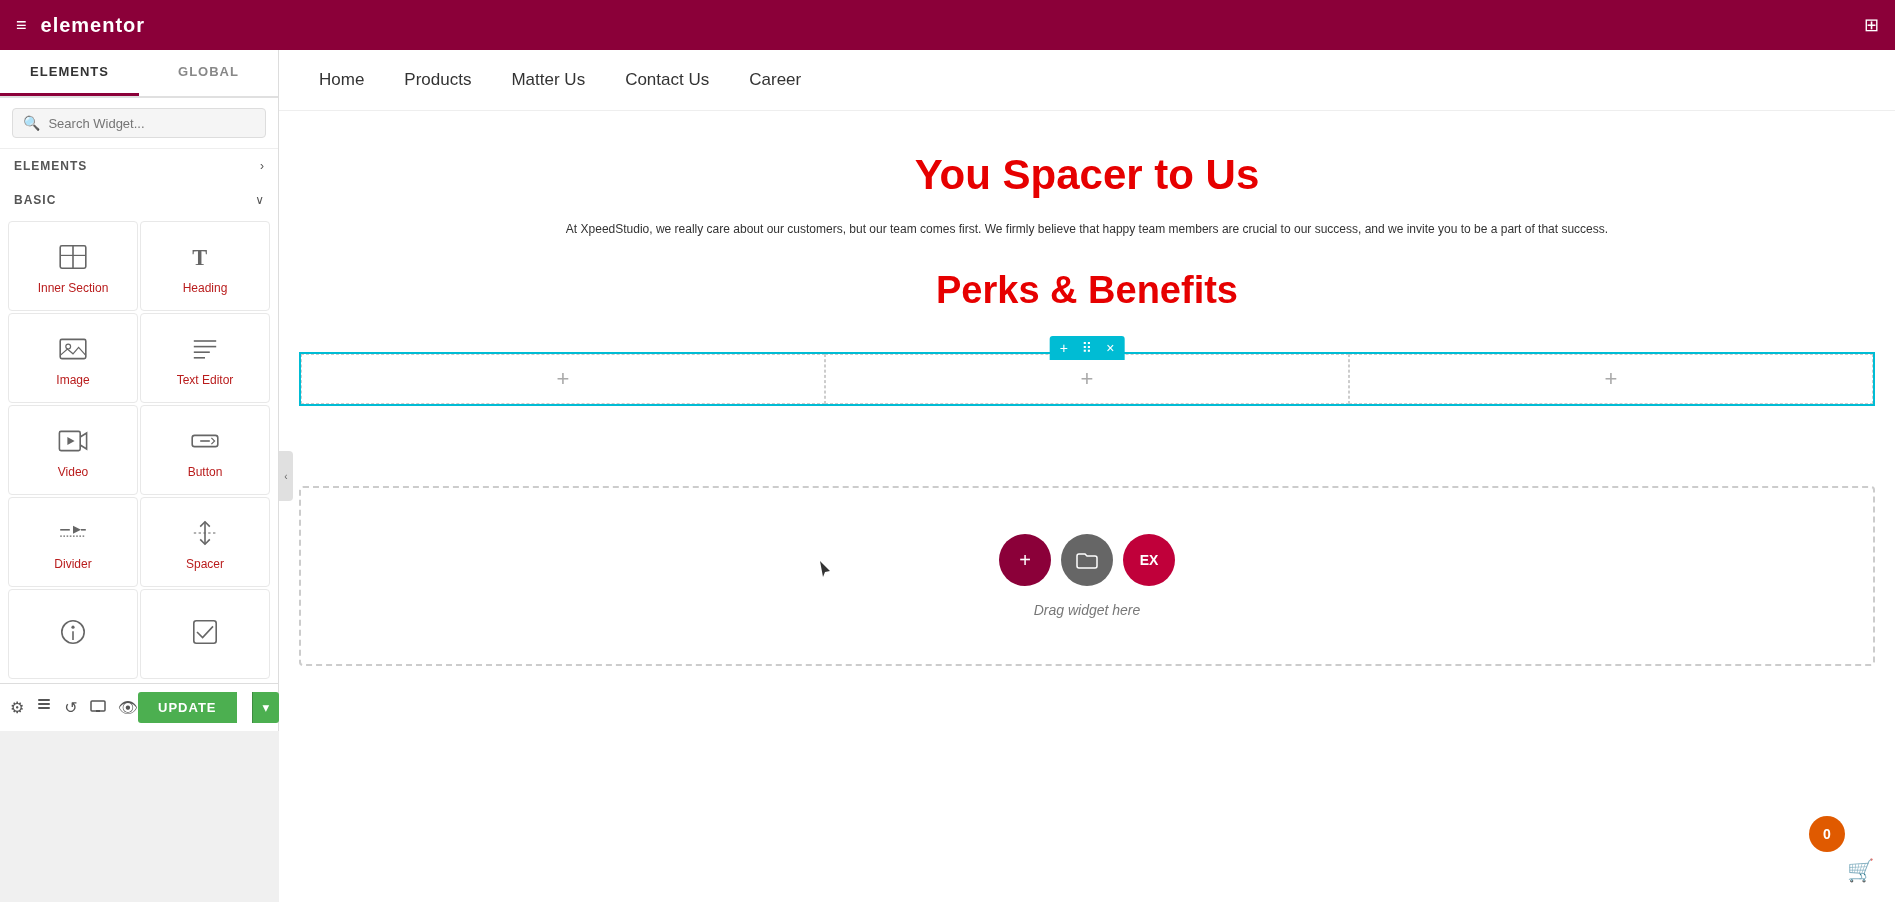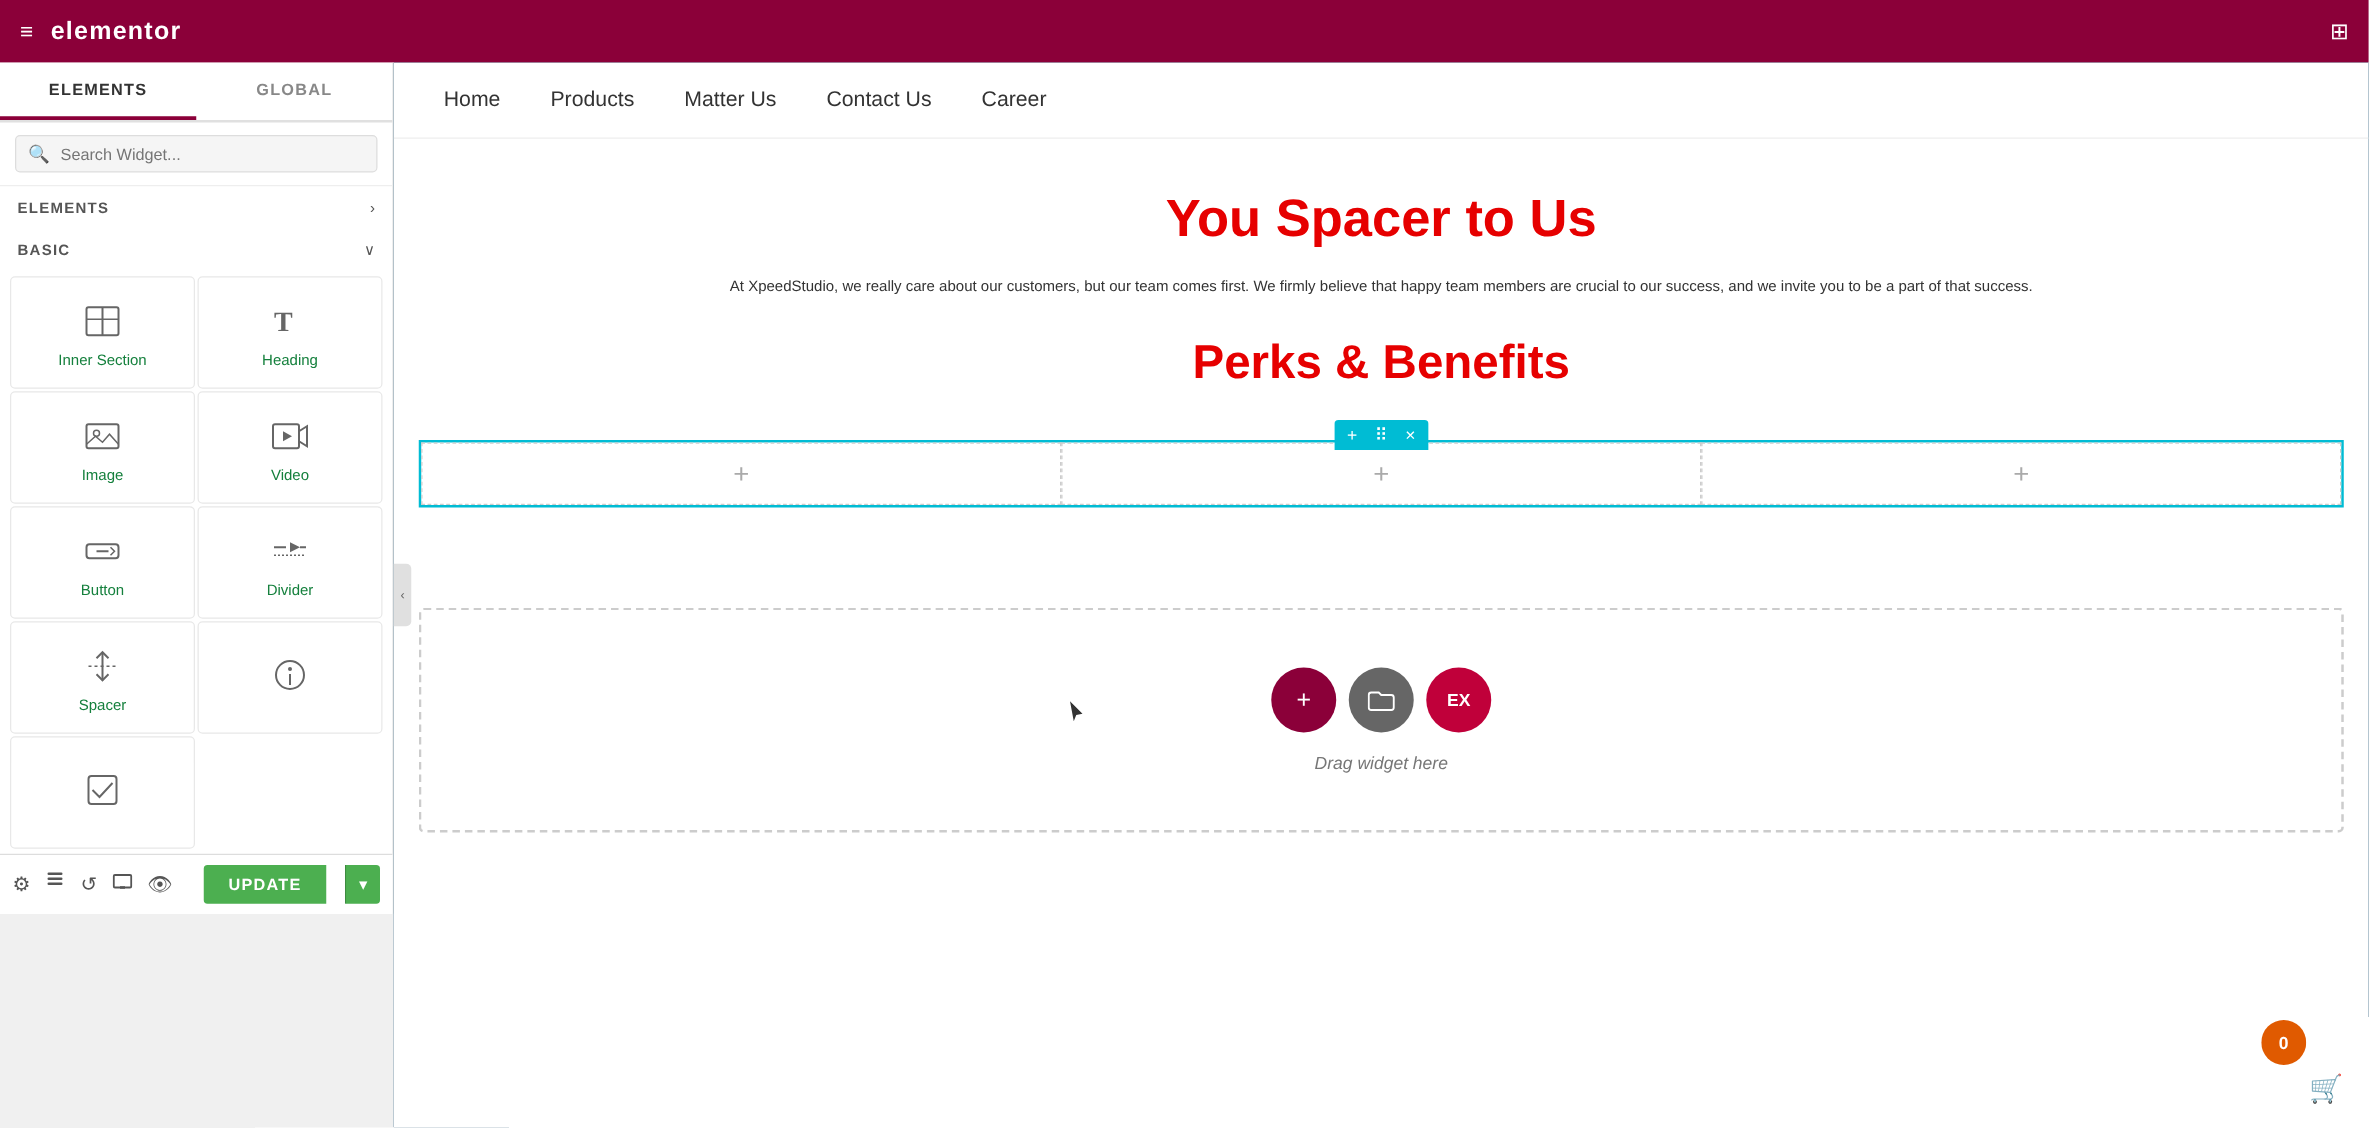--- a/index.html
+++ b/index.html
@@ -18,21 +18,21 @@
     .top-bar-left { display: flex; align-items: center; gap: 14px; }
     .hamburger-icon { color: white; font-size: 18px; cursor: pointer; }
     .elementor-logo { color: white; font-size: 20px; font-weight: bold; letter-spacing: 1px; }
     .grid-icon { color: white; font-size: 18px; cursor: pointer; }
 
     
     .main-layout { display: flex; flex: 1; overflow: hidden; }
 
     
     .left-panel {
-      width: 315px;
+      width: 279px;
       background: #fff;
       display: flex;
       flex-direction: column;
       border-right: 1px solid #ddd;
       flex-shrink: 0;
     }
 
     
     .panel-tabs {
       display: flex;
@@ -110,21 +110,21 @@
       align-items: center;
       justify-content: center;
       padding: 16px 10px 12px;
       border: 1px solid #e8e8e8;
       border-radius: 4px;
       cursor: pointer;
       background: #fff;
       gap: 8px;
       min-height: 90px;
     }
-    .widget-label { font-size: 12px; color: #15803d; text-align: center; }
+    .widget-label { font-size: 12px; color: #b91c1c; text-align: center; }
 
     
     .icon-svg { width: 32px; height: 32px; color: #666; }
 
     
     .bottom-toolbar {
       display: flex;
       align-items: center;
       justify-content: space-between;
       padding: 8px 10px;
@@ -411,20 +411,29 @@
 
         <div class="widget-item">
           <svg class="icon-svg" viewBox="0 0 40 40" fill="none">
             <rect x="4" y="8" width="32" height="24" rx="2" stroke="#666" stroke-width="2" fill="none"></rect>
             <circle cx="14" cy="17" r="3" stroke="#666" stroke-width="1.5" fill="none"></circle>
             <polyline points="4,28 13,20 20,26 27,18 36,28" stroke="#666" stroke-width="1.5" fill="none"></polyline>
           </svg>
           <span class="widget-label">Image</span>
         </div>
 
+        <div class="widget-item">
+          <svg class="icon-svg" viewBox="0 0 40 40" fill="none">
+            <line x1="6" y1="10" x2="34" y2="10" stroke="#666" stroke-width="2"></line>
+            <line x1="6" y1="17" x2="34" y2="17" stroke="#666" stroke-width="2"></line>
+            <line x1="6" y1="24" x2="26" y2="24" stroke="#666" stroke-width="2"></line>
+            <line x1="6" y1="31" x2="20" y2="31" stroke="#666" stroke-width="2"></line>
+          </svg>
+          <span class="widget-label">Text Editor</span>
+        </div>
 
         <div class="widget-item">
           <svg class="icon-svg" viewBox="0 0 40 40" fill="none">
             <rect x="3" y="8" width="26" height="24" rx="2" stroke="#666" stroke-width="2" fill="none"></rect>
             <polyline points="29,15 37,10 37,30 29,25" stroke="#666" stroke-width="2" fill="none"></polyline>
             <polygon points="13,15 13,25 22,20" fill="#666"></polygon>
           </svg>
           <span class="widget-label">Video</span>
         </div>
 

